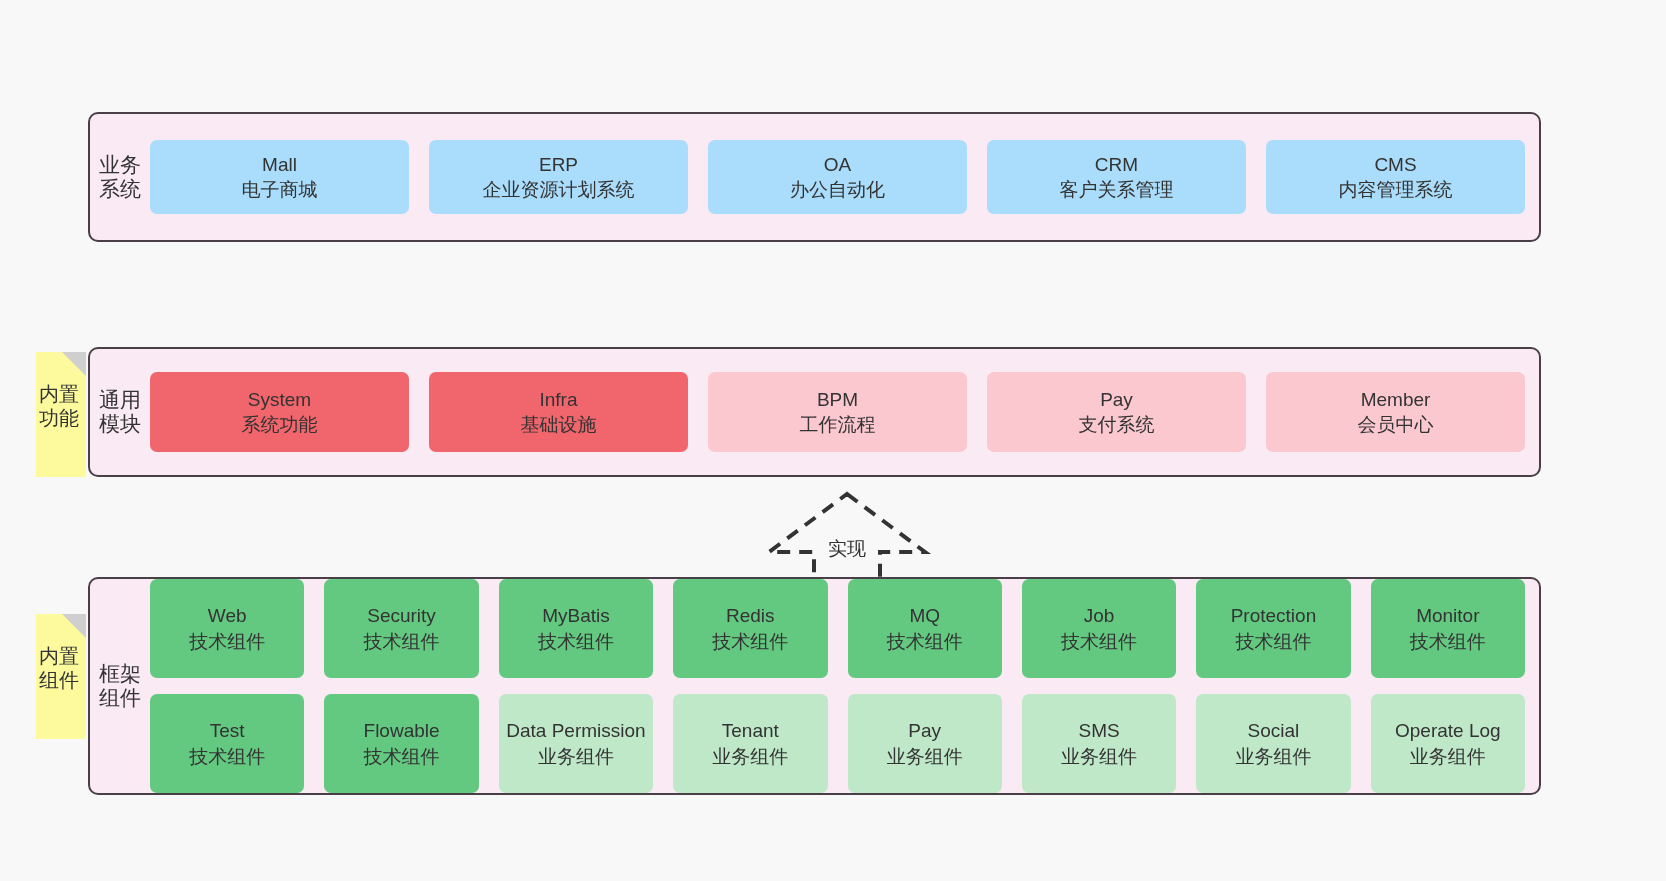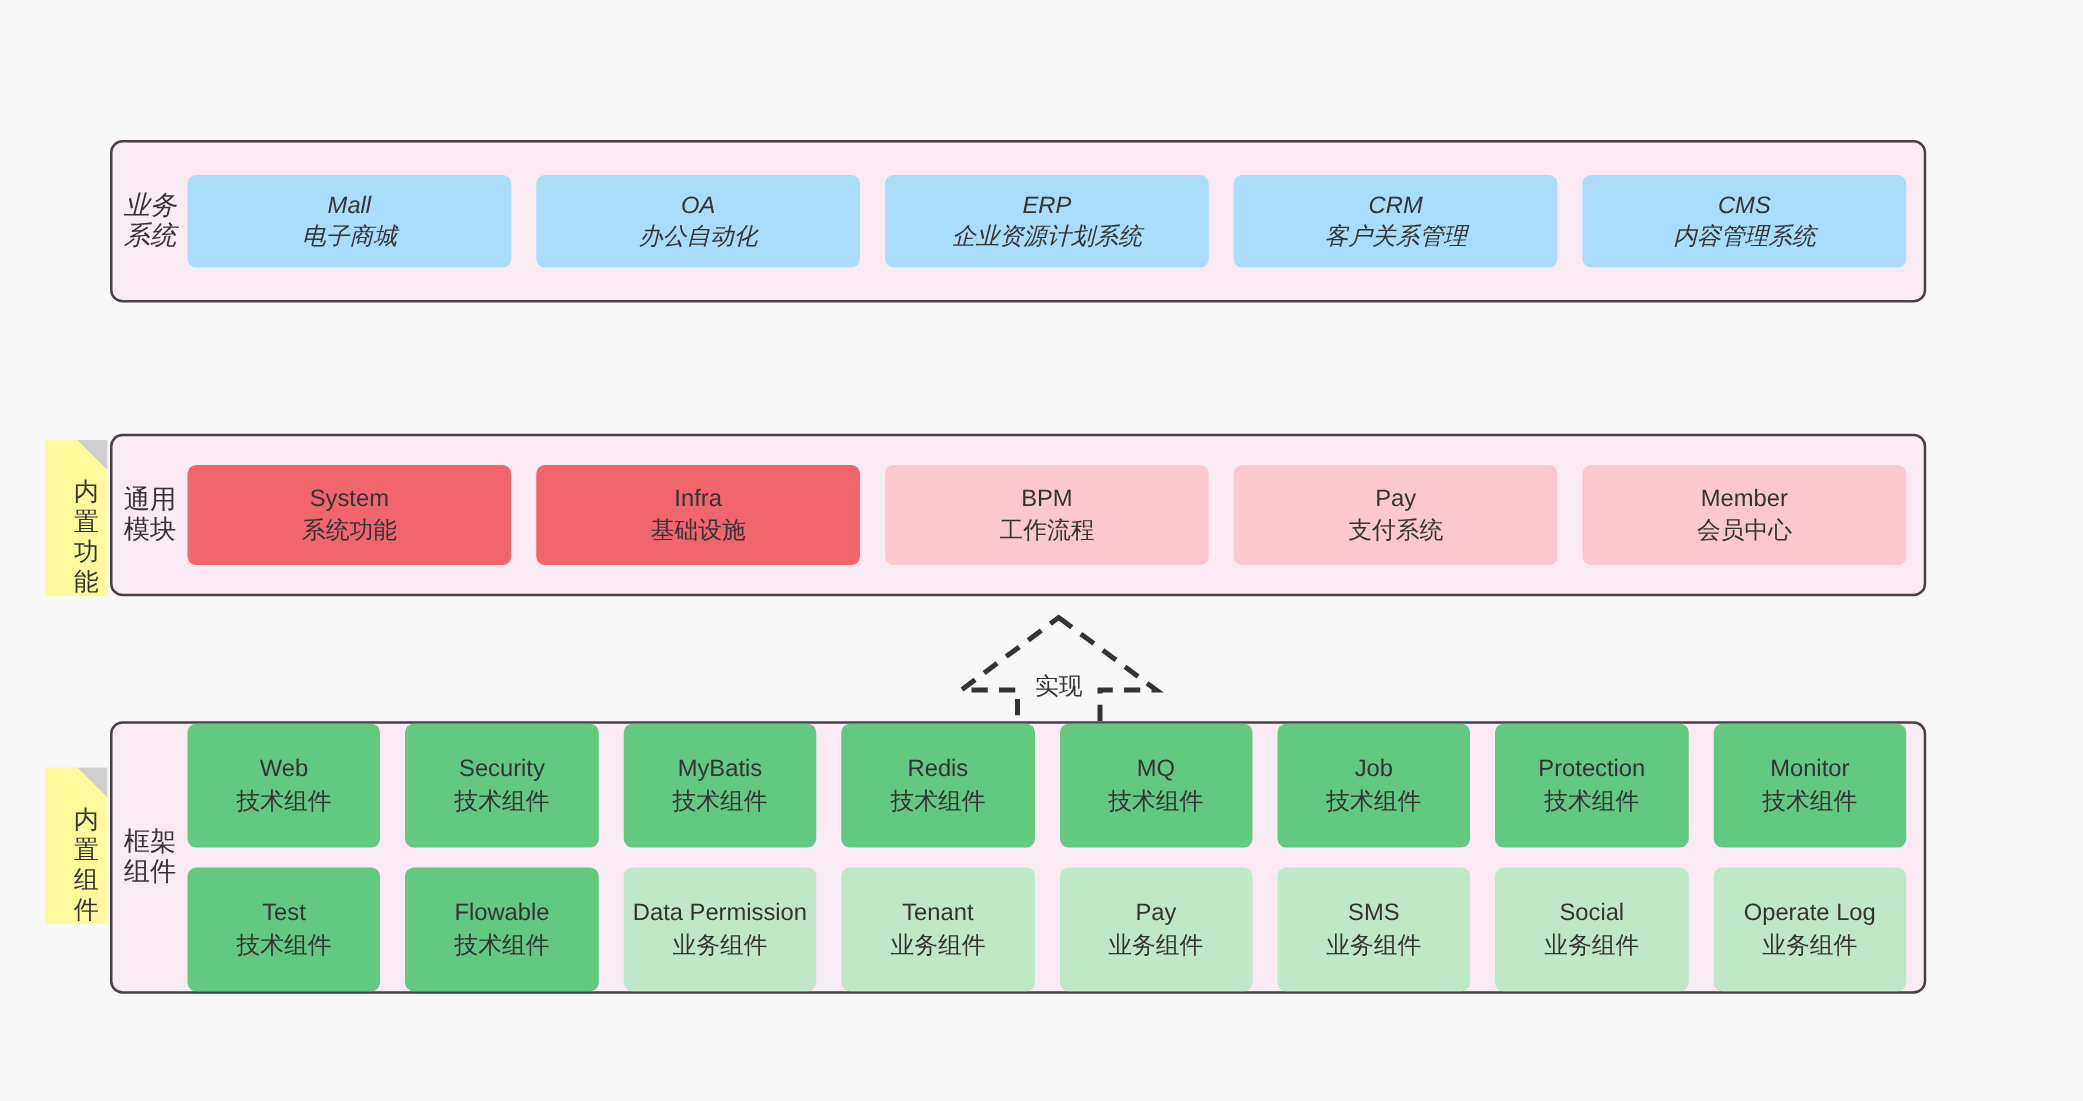--- a/index.html
+++ b/index.html
@@ -81,21 +81,21 @@
   
   .c-blue        { background: #aadcfb; }
   .c-red         { background: #f1666c; }
   .c-pink        { background: #fcc8cf; }
   .c-green       { background: #63c980; }
   .c-green-light { background: #bfe8c9; }
 
   
   #layer-business {
     left: 88px;  top: 112px;
-    width: 1453px; height: 130px; font-style: italic;
+    width: 1453px; height: 130px;
   }
   #layer-business .row { height: 74px; }
 
   
   #layer-modules {
     left: 88px;  top: 347px;
     width: 1453px; height: 130px; justify-content: flex-end;
   }
   #layer-modules .row { height: 80px; }
 
@@ -110,21 +110,21 @@
   
   .sticky {
     position: absolute;
     box-sizing: border-box;
     background: #fcfa9c;
     width: 50px;
     font-size: 20px;
     line-height: 1.2;
     color: #333333;
     text-align: center;
-    padding: 30px 4px 8px 20px;
+    padding: 30px 4px 8px 0;
     word-break: break-all;
     overflow: hidden;
   }
   .sticky .fold {
     position: absolute;
     top: 0; right: 0;
     width: 0; height: 0;
     border-top: 24px solid #cfcfcf;
     border-left: 24px solid transparent;
   }
@@ -157,26 +157,26 @@
 
   <div class="layer" id="layer-business">
     <div class="layer-title">业务系统</div>
     <div class="layer-body">
       <div class="row">
         <div class="card c-blue">
           <span class="ln">Mall</span>
           <span class="ln">电子商城</span>
         </div>
         <div class="card c-blue">
+          <span class="ln">ERP</span>
+          <span class="ln">企业资源计划系统</span>
+        </div>
+        <div class="card c-blue">
           <span class="ln">OA</span>
           <span class="ln">办公自动化</span>
-        </div>
-        <div class="card c-blue">
-          <span class="ln">ERP</span>
-          <span class="ln">企业资源计划系统</span>
         </div>
         <div class="card c-blue">
           <span class="ln">CRM</span>
           <span class="ln">客户关系管理</span>
         </div>
         <div class="card c-blue">
           <span class="ln">CMS</span>
           <span class="ln">内容管理系统</span>
         </div>
       </div>

